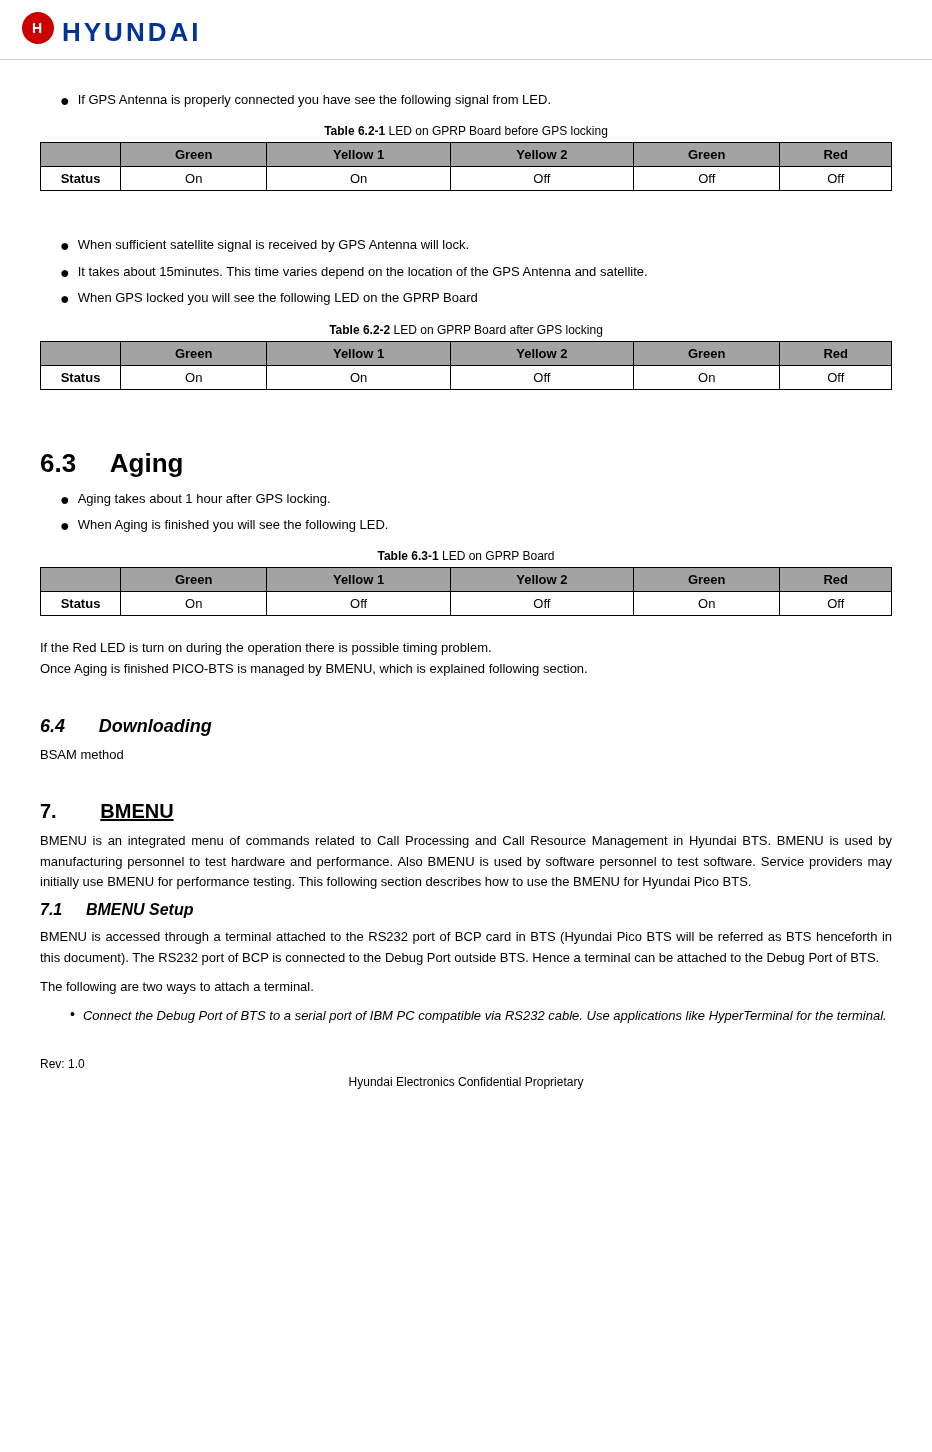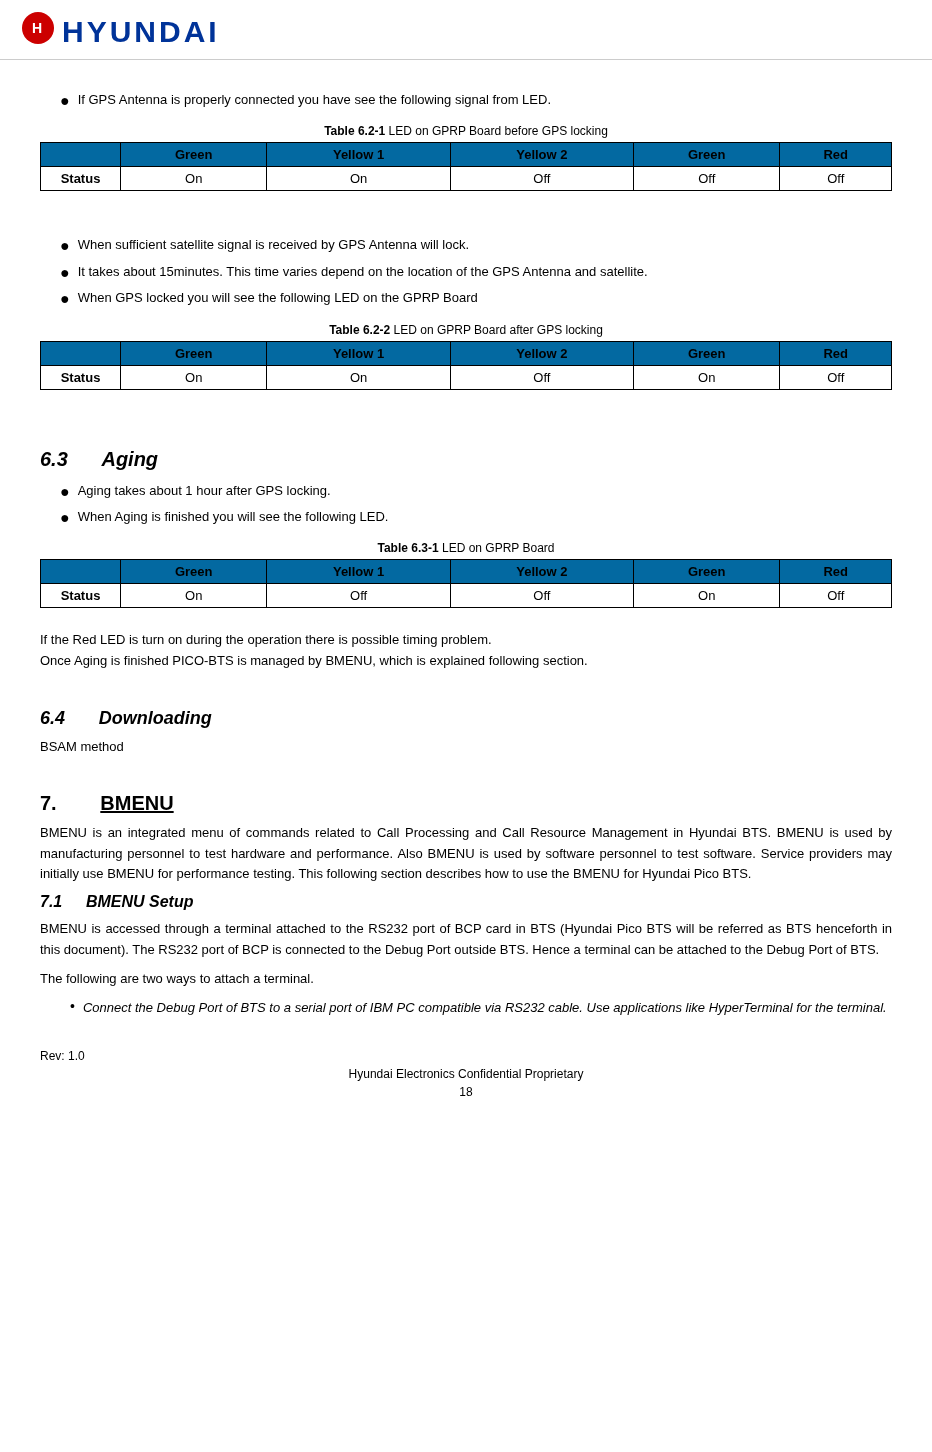--- a/index.html
+++ b/index.html
@@ -57,34 +57,33 @@
       margin-bottom: 10px;
     }
     th, td {
       border: 1px solid #000;
       text-align: center;
       padding: 4px 8px;
       font-size: 13px;
     }
     th {
       font-weight: bold;
-      background: #0369a1;
+      background: #a3a3a3;
     }
     td:first-child, th:first-child {
       font-weight: bold;
       text-align: center;
       width: 80px;
     }
     .section-heading {
       margin: 24px 0 8px 0;
     }
     .heading-63 {
-      font-size: 20px;
-      font-weight: bold;
-      font-style: italic;
+      font-size: 26px;
+      font-weight: bold;
     }
     .heading-64 {
       font-size: 18px;
       font-weight: bold;
       font-style: italic;
     }
     .heading-7 {
       font-size: 20px;
       font-weight: bold;
     }
@@ -127,21 +126,21 @@
 <body>
 
 <div class="header">
   <div class="logo-text">
     <span style="display:inline-block;margin-right:6px;">
       <svg width="36" height="36" viewBox="0 0 36 36">
         <circle cx="18" cy="18" r="16" fill="#cc0000"></circle>
         <text x="18" y="23" text-anchor="middle" fill="white" font-size="14" font-weight="bold">H</text>
       </svg>
     </span>
-    <span style="color:#003399;font-weight:bold;font-size:30px;letter-spacing:3px;">HYUNDAI</span>
+    <span style="color:#003399;font-weight:bold;font-size:26px;letter-spacing:3px;">HYUNDAI</span>
   </div>
 </div>
 
 <div class="content">
 
   <div class="section-bullet">
     <div class="bullet-item">
       <span class="bullet-dot">●</span>
       <span class="bullet-text">If GPS Antenna is properly connected you have see the following signal from LED.</span>
     </div>
@@ -295,15 +294,14 @@
 
   <div class="sub-bullet">
     <span class="sub-bullet-dot">•</span>
     <span style="line-height:1.5;font-style:italic;">Connect the Debug Port of BTS to a serial port of IBM PC compatible via RS232 cable. Use applications like HyperTerminal for the terminal.</span>
   </div>
 
   <div class="spacer"></div>
 
   <div class="footer-rev">Rev: 1.0</div>
   <div class="footer-center">Hyundai Electronics Confidential Proprietary</div>
-  <div class="footer-center">18</div>
 
 </div>
 
 </body></html>

